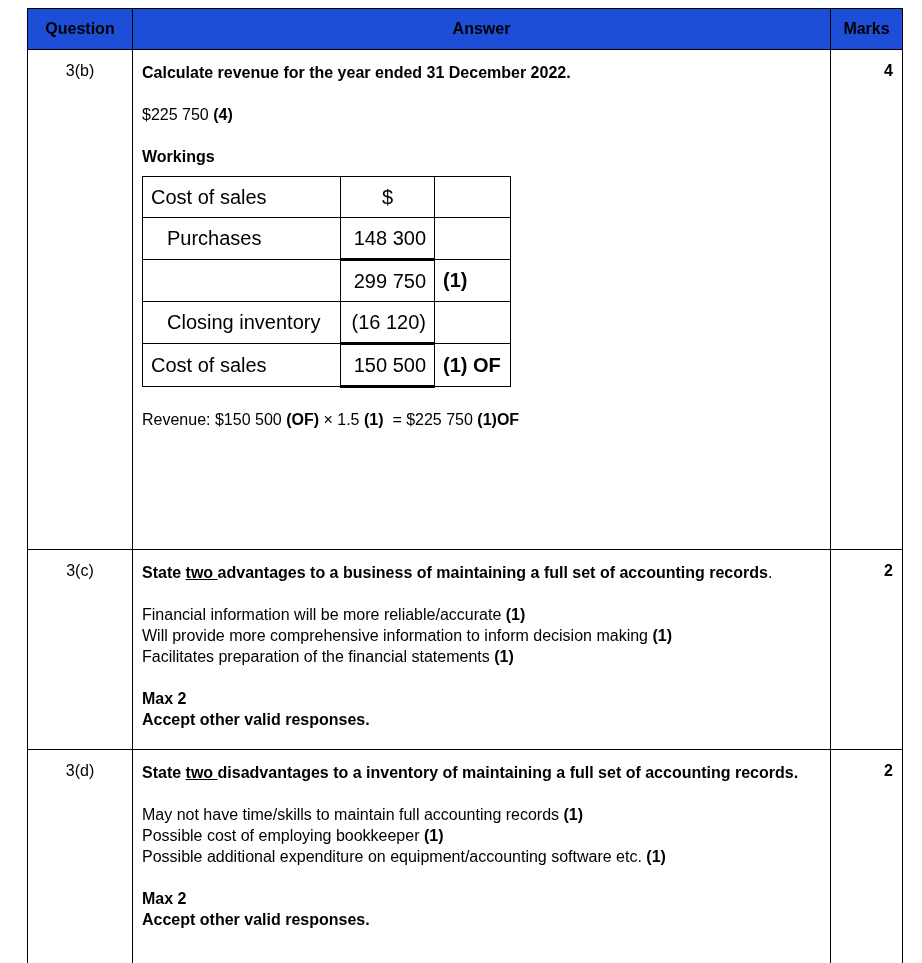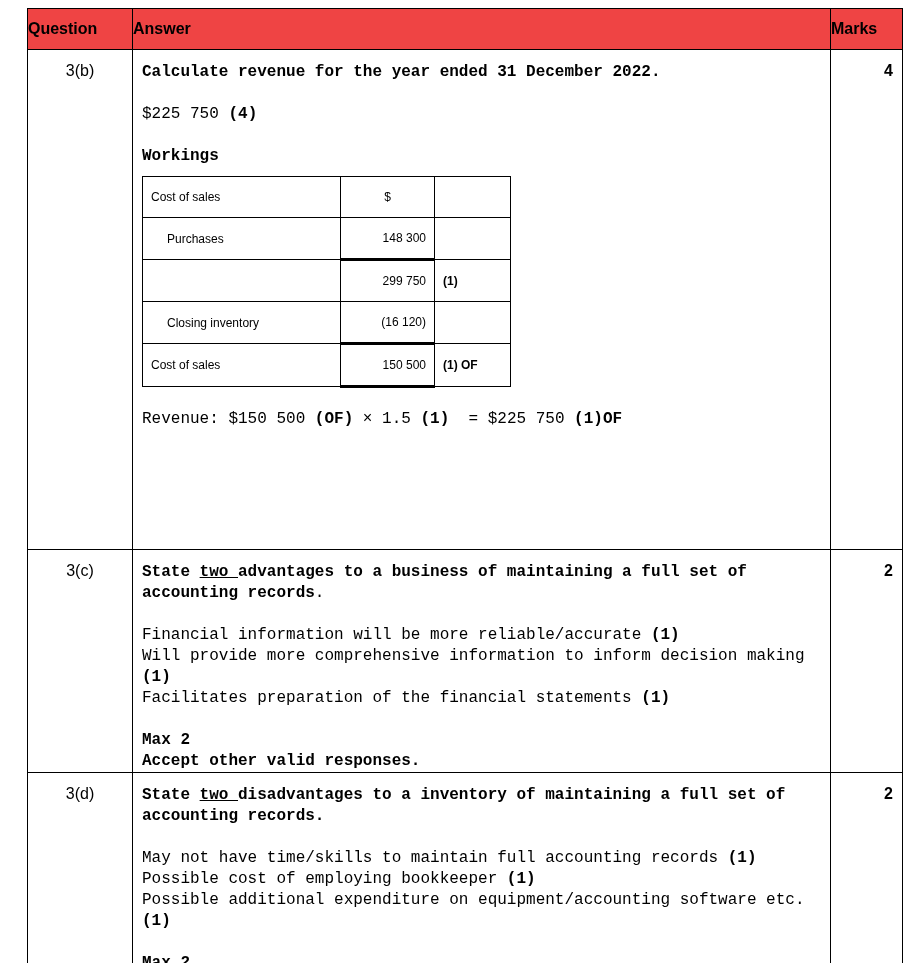--- a/index.html
+++ b/index.html
@@ -1,29 +1,29 @@
 <!DOCTYPE html>
 <html><head>
 <meta charset="utf-8">
 <style>
   html, body { margin: 0; padding: 0; background: #ffffff; }
   body { width: 922px; height: 963px; position: relative; font-family: "Liberation Sans", sans-serif; color: #000; }
   .ms { position: absolute; left: 27px; top: 8px; width: 876px; border-collapse: collapse; table-layout: fixed; font-size: 16px; }
   .ms td, .ms th { border: 1px solid #000; vertical-align: top; padding: 0; }
-  .ms th { background: #ef4444; font-weight: bold; height: 40px; vertical-align: middle; text-align: left; font-size: 16px; }
+  .ms th { background: #1d4ed8; font-weight: bold; height: 40px; vertical-align: middle; text-align: center; font-size: 16px; }
   .col-q { width: 105px; }
   .col-m { width: 72px; }
   .qcell { text-align: center; padding-top: 12px !important; }
   .mcell { text-align: right; font-weight: bold; padding: 12px 9px 0 0 !important; }
   .acell { padding: 12px 8px 0 9px !important; }
   .b { font-weight: bold; }
   .u { text-decoration: underline; }
-  p { margin: 0; line-height: 21px; font-family: Liberation Mono, monospace; }
+  p { margin: 0; line-height: 21px; }
   .gap { height: 21px; }
-  .wk { border-collapse: collapse; margin: 9px 8px 0 0; font-size: 12px; }
+  .wk { border-collapse: collapse; margin: 9px 8px 0 0; font-size: 20px; }
   .wk td { border: 1px solid #000; height: 40px; vertical-align: middle; padding: 0 8px; }
   .wk .l { width: 181px; }
   .wk .l.ind { padding-left: 24px; width: 165px; }
   .wk .v { width: 77px; text-align: right; }
   .wk .v.c { text-align: center; }
   .wk .m { width: 59px; font-weight: bold; }
   .wk tr.tt td.v { border-top: 3px solid #000; }
   .wk tr.bt td.v { border-bottom: 3px solid #000; }
   .row-b { height: 500px; }
   .row-c { height: 200px; }

